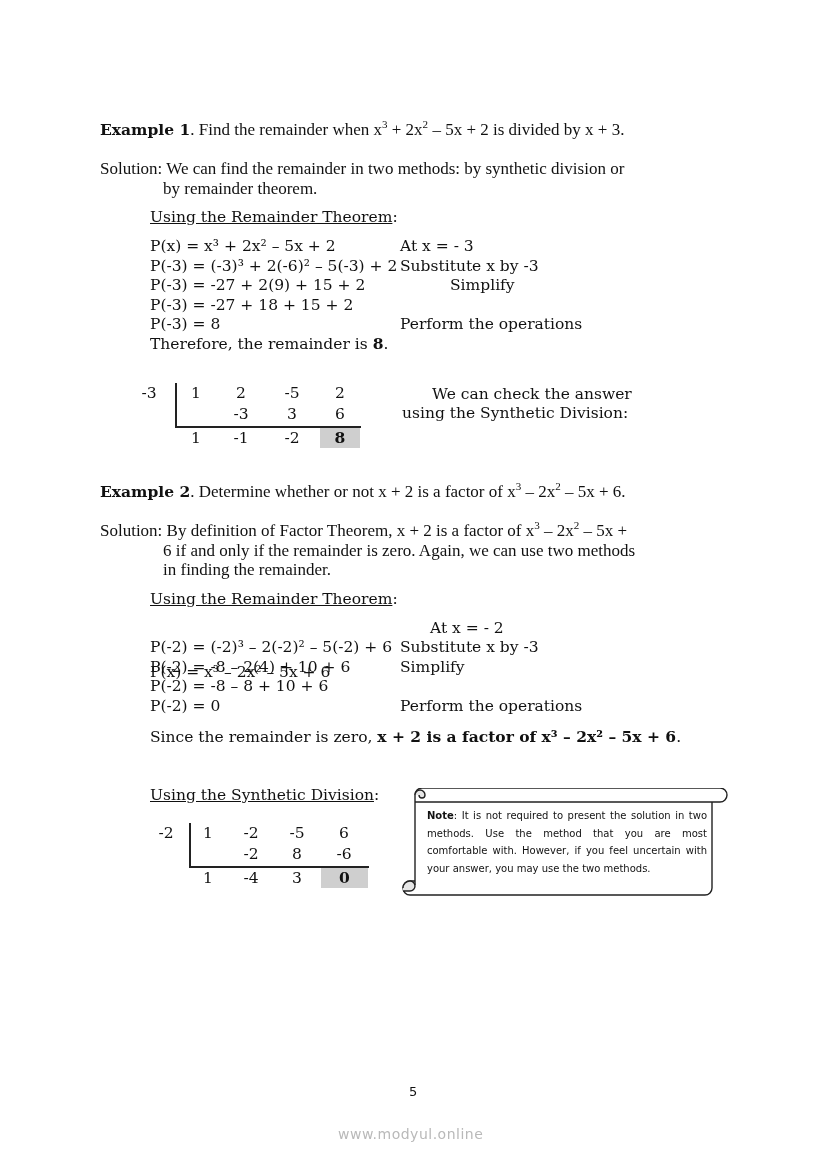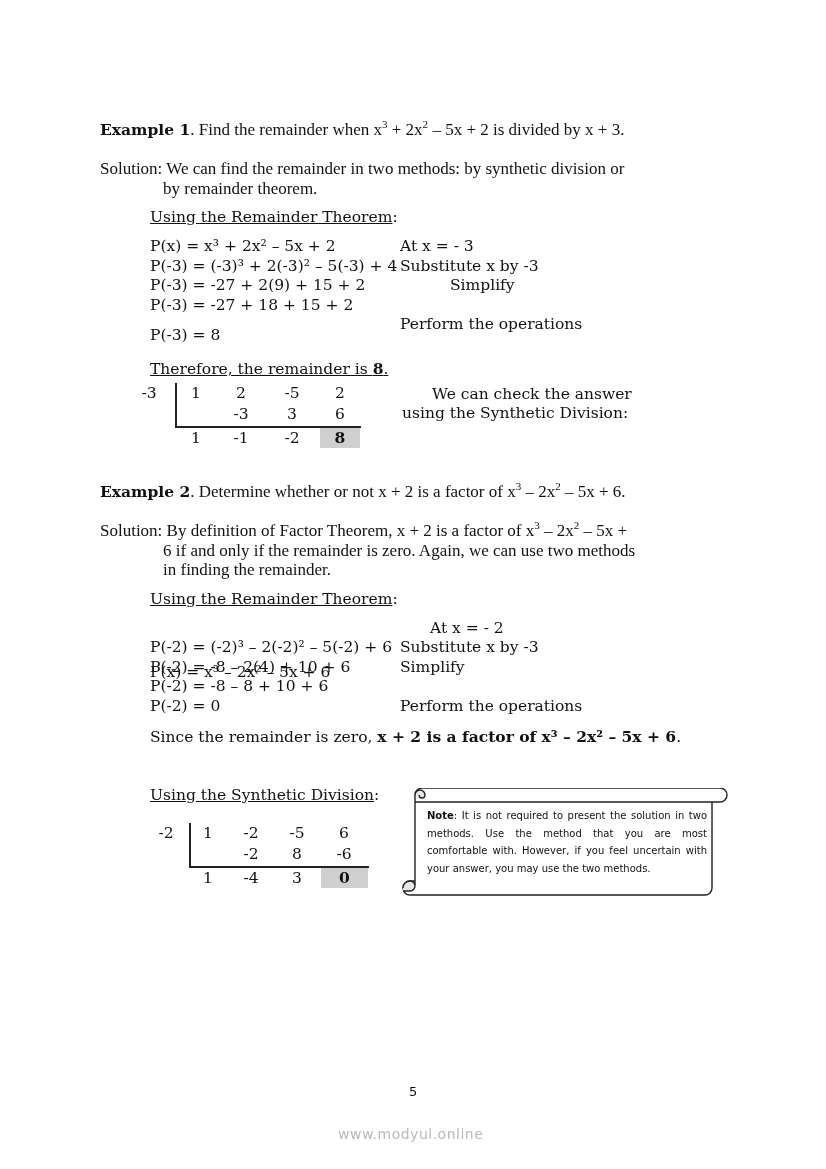--- a/index.html
+++ b/index.html
@@ -37,29 +37,29 @@
 
 <div class="abs eq" style="left:100px; top:159px;">Solution: We can find the remainder in two methods: by synthetic division or</div>
 <div class="abs eq" style="left:163px; top:179px;">by remainder theorem.</div>
 
 <div class="abs t" style="left:150px; top:208px;">
   <span class="u">Using the Remainder Theorem</span><span>:</span>
 </div>
 
 <div class="abs t" style="left:150px; top:237px;">P(x) = x³ + 2x² – 5x + 2</div>
 <div class="abs t" style="left:400px; top:237px;">At x = - 3</div>
-<div class="abs t" style="left:150px; top:257px;">P(-3) = (-3)³ + 2(-3)² – 5(-3) + 4</div>
+<div class="abs t" style="left:150px; top:257px;">P(-3) = (-3)³ + 2(-6)² – 5(-3) + 2</div>
 <div class="abs t" style="left:400px; top:257px;">Substitute x by -3</div>
 <div class="abs t" style="left:150px; top:276px;">P(-3) = -27 + 2(9) + 15 + 2</div>
 <div class="abs t" style="left:450px; top:276px;">Simplify</div>
 <div class="abs t" style="left:150px; top:296px;">P(-3) = -27 + 18 + 15 + 2</div>
-<div class="abs t" style="left:150px; top:326px;">P(-3) = 8</div>
+<div class="abs t" style="left:150px; top:315px;">P(-3) = 8</div>
 <div class="abs t" style="left:400px; top:315px;">Perform the operations</div>
 
-<div class="abs t" style="left:150px; top:359px;text-decoration:underline;">
+<div class="abs t" style="left:150px; top:334px;">
   <span>Therefore, the remainder is </span><b>8</b><span>.</span>
 </div>
 
 <div class="sd" style="left:130px; top:383px; width:240px; height:70px;">
   <div class="cell" style="left:0px; top:0px; width:38px;">-3</div>
   <div class="vline" style="left:45px; top:0px; height:43px;"></div>
   <div class="hline" style="left:45px; top:43px; width:186px;"></div>
   <div class="cell" style="left:46px; top:0px;">1</div>
   <div class="cell" style="left:91px; top:0px;">2</div>
   <div class="cell" style="left:142px; top:0px;">-5</div>

